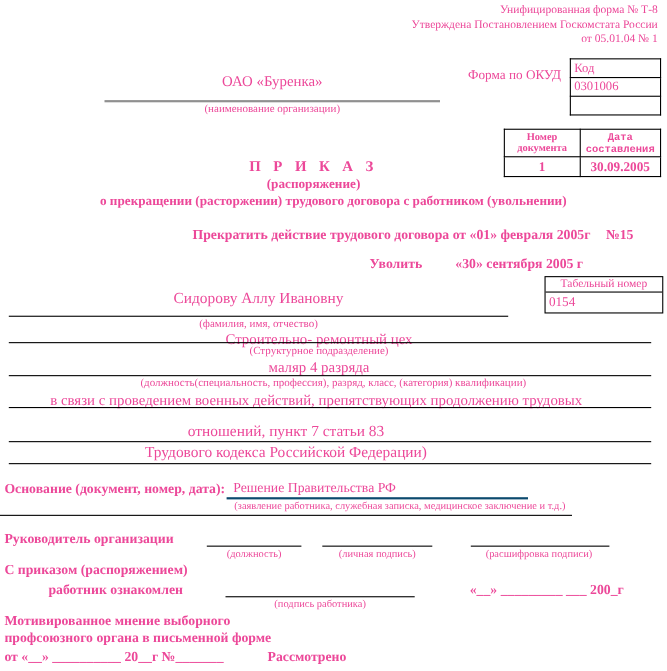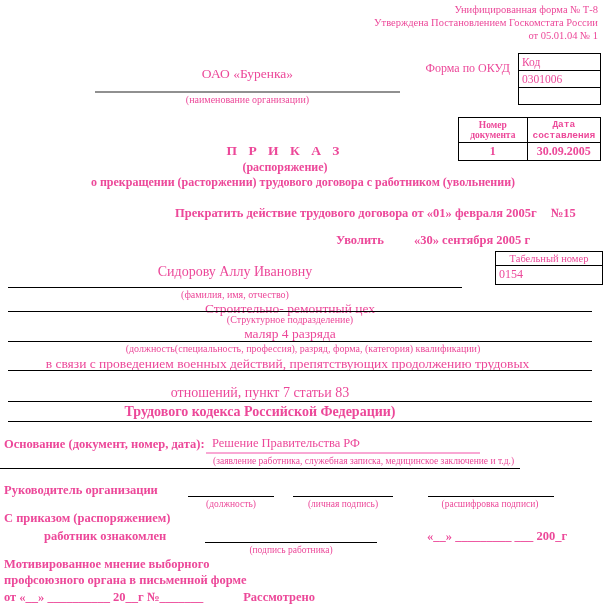--- a/index.html
+++ b/index.html
@@ -96,33 +96,33 @@
   <div class="abs c" style="left:8px;top:264px;width:454px;font-size:14px;">Сидорову Аллу Ивановну</div>
   <div class="abs line" style="left:8px;top:287px;width:454px;"></div>
   <div class="abs c cap" style="left:8px;top:289px;width:454px;">(фамилия, имя, отчество)</div>
 
   <div class="abs c" style="left:0;top:301px;width:580px;font-size:13.5px;">Строительно- ремонтный цех</div>
   <div class="abs line" style="left:8px;top:311px;width:584px;"></div>
   <div class="abs c cap" style="left:0;top:314px;width:580px;">(Структурное подразделение)</div>
 
   <div class="abs c" style="left:0;top:326px;width:580px;font-size:13.5px;">маляр 4 разряда</div>
   <div class="abs line" style="left:8px;top:341px;width:584px;"></div>
-  <div class="abs c cap" style="left:0;top:343px;width:606px;">(должность(специальность, профессия), разряд, форма, (категория) квалификации)</div>
+  <div class="abs c cap" style="left:0;top:343px;width:606px;">(должность(специальность, профессия), разряд, класс, (категория) квалификации)</div>
 
   <div class="abs c" style="left:0;top:356px;width:575px;font-size:13.5px;">в связи с проведением военных действий, препятствующих продолжению трудовых</div>
   <div class="abs line" style="left:8px;top:370px;width:584px;"></div>
 
   <div class="abs c" style="left:0;top:385px;width:520px;font-size:14px;">отношений, пункт 7 статьи 83</div>
   <div class="abs line" style="left:8px;top:401px;width:584px;"></div>
 
-  <div class="abs c" style="left:0;top:404px;width:520px;font-size:14px;font-weight:bold;">Трудового кодекса Российской Федерации)</div>
+  <div class="abs c" style="left:0;top:404px;width:520px;font-size:14px;">Трудового кодекса Российской Федерации)</div>
   <div class="abs line" style="left:8px;top:421px;width:584px;"></div>
 
   <div class="abs b" style="left:4px;top:437px;font-size:12.5px;">Основание (документ, номер, дата):</div>
-  <div class="abs" style="left:206px;top:436px;width:268px;font-size:12.5px;border-bottom:2px solid #f9a8d4;padding:0 0 1px 6px;">Решение Правительства РФ</div>
+  <div class="abs" style="left:206px;top:436px;width:268px;font-size:12.5px;border-bottom:2px solid #0c4a6e;padding:0 0 1px 6px;">Решение Правительства РФ</div>
   <div class="abs cap9" style="left:213px;top:456px;">(заявление работника, служебная записка, медицинское заключение и т.д.)</div>
   <div class="abs line" style="left:0;top:468px;width:520px;"></div>
 
   <div class="abs b" style="left:4px;top:483px;font-size:12.5px;">Руководитель организации</div>
   <div class="abs line" style="left:188px;top:496px;width:86px;"></div>
   <div class="abs line" style="left:293px;top:496px;width:100px;"></div>
   <div class="abs line" style="left:428px;top:496px;width:126px;"></div>
   <div class="abs c cap9" style="left:180px;top:499px;width:102px;">(должность)</div>
   <div class="abs c cap9" style="left:285px;top:499px;width:116px;">(личная подпись)</div>
   <div class="abs c cap9" style="left:415px;top:499px;width:150px;">(расшифровка подписи)</div>

